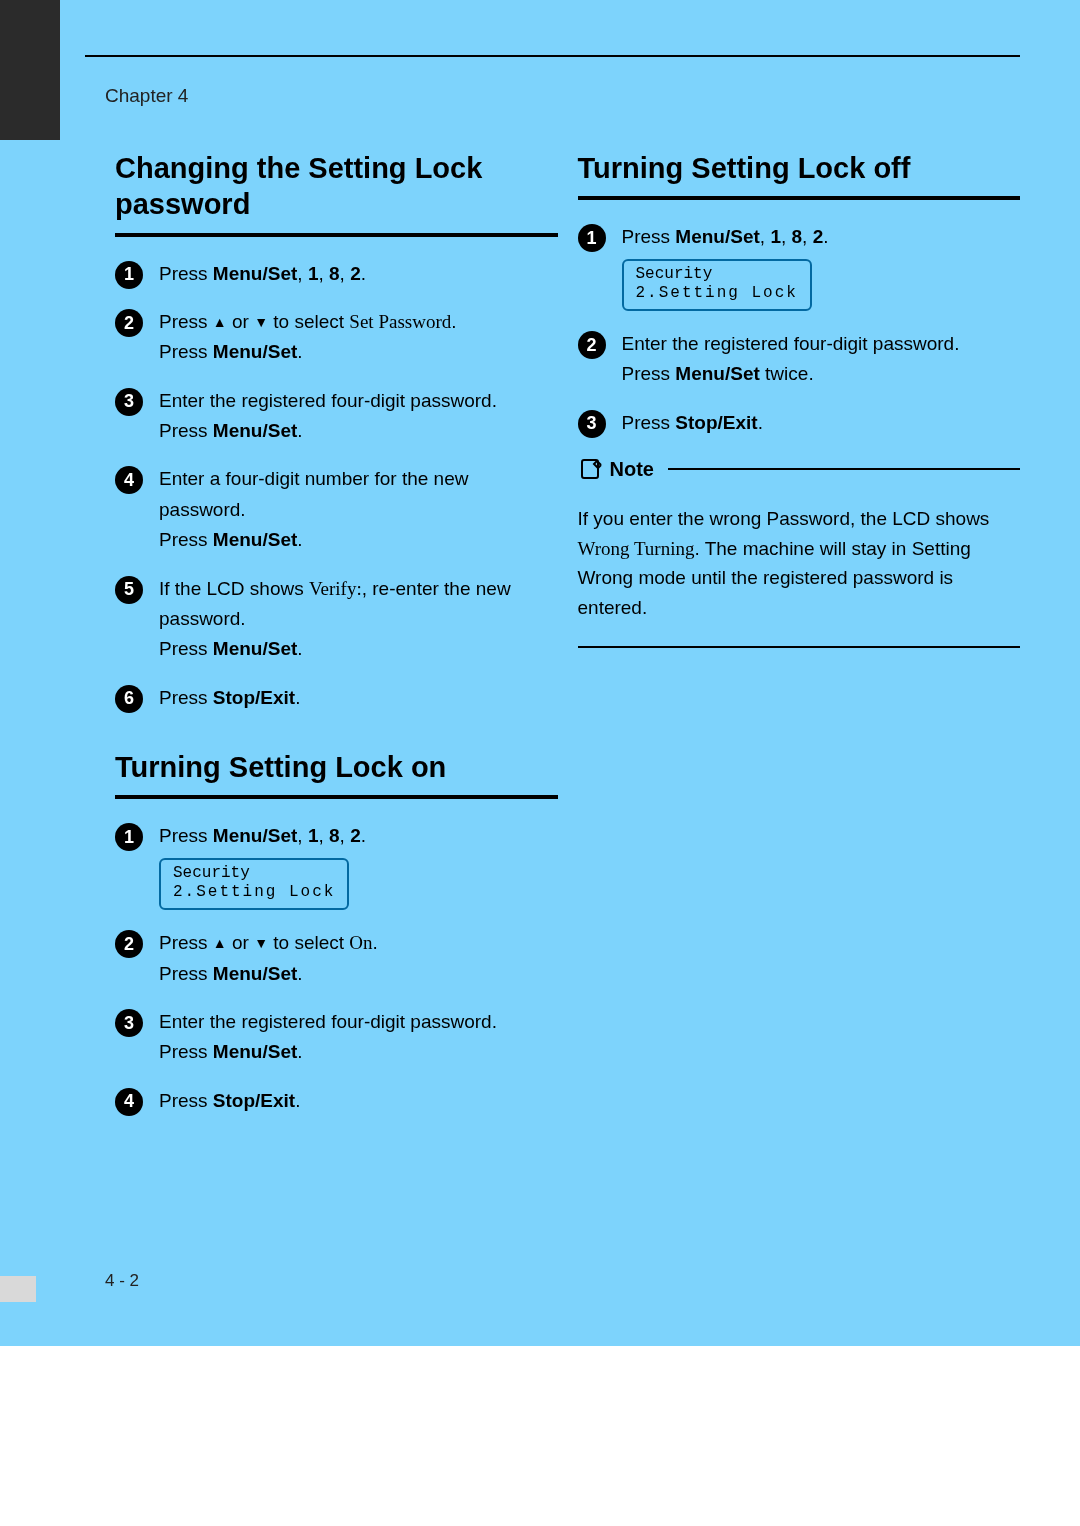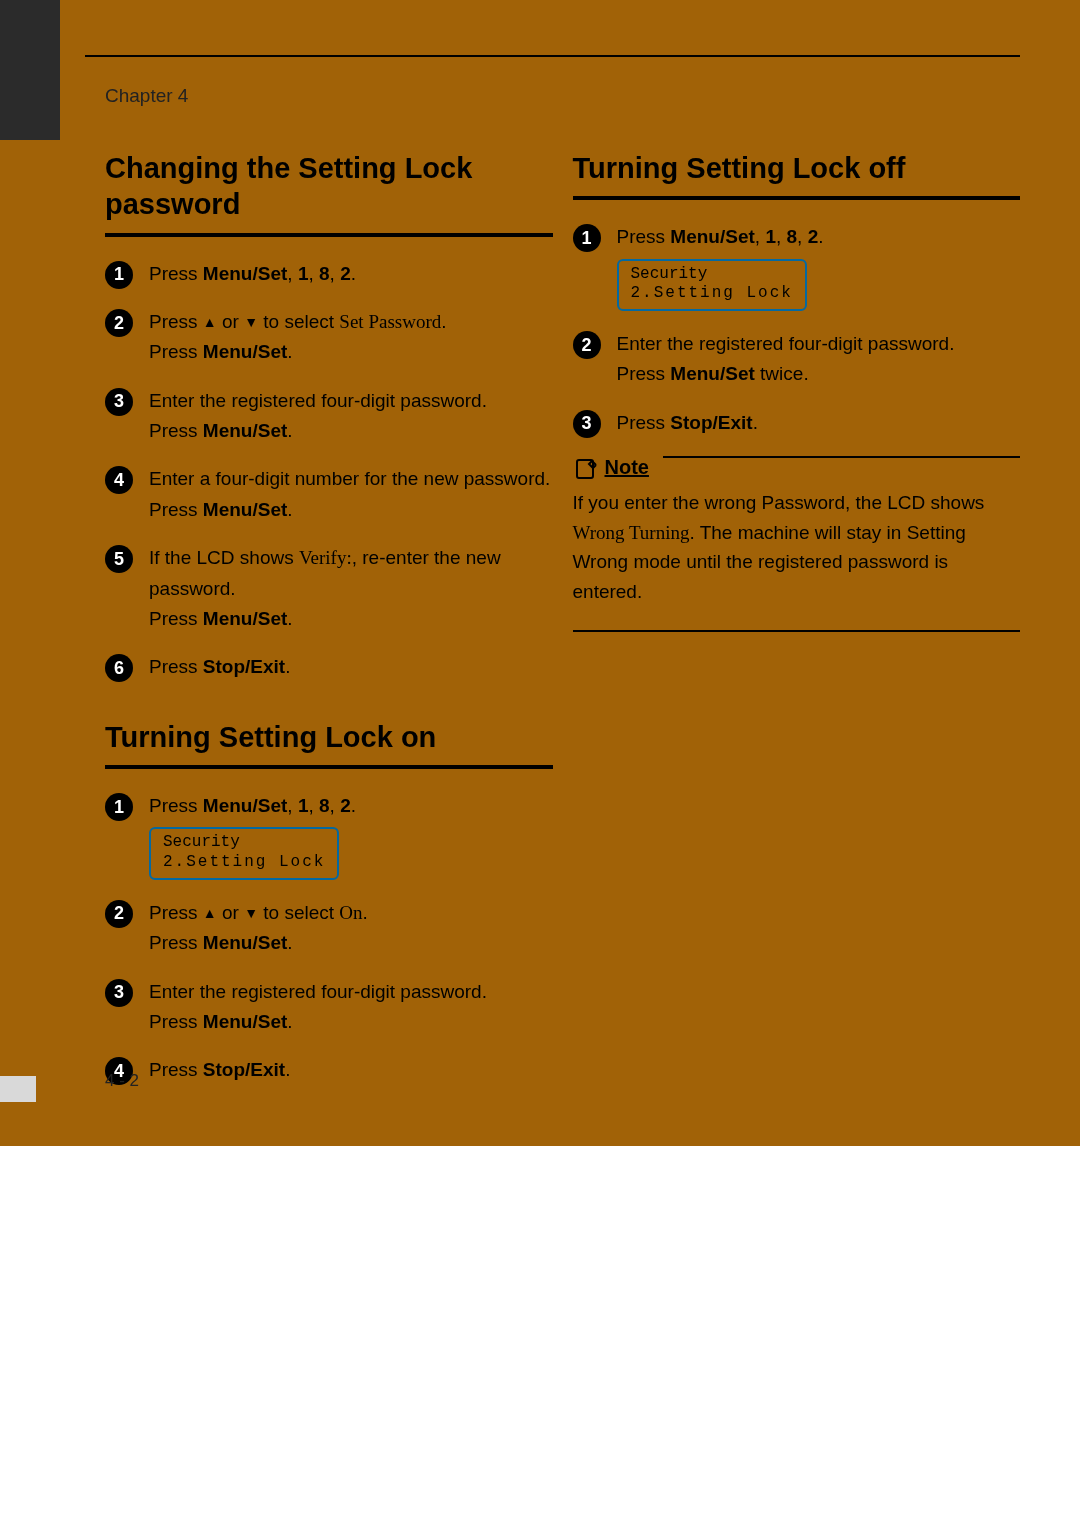--- a/index.html
+++ b/index.html
@@ -1,21 +1,21 @@
 <!DOCTYPE html>
 <html><head>
 <meta charset="utf-8">
 <style>
   * { box-sizing: border-box; margin: 0; padding: 0; }
   html, body { width: 1080px; height: 1526px; background: #fff; font-family: Arial, Helvetica, sans-serif; color: #000; }
   .page {
     position: relative;
     width: 1080px;
-    height: 1146px;
-    background: #a16207;
+    height: 1346px;
+    background: #7dd3fc;
   }
   .left-tab {
     position: absolute;
     left: 0;
     top: 0;
     width: 60px;
     height: 140px;
     background: #2b2b2b;
   }
   .top-rule {
@@ -28,21 +28,21 @@
   }
   .header {
     position: absolute;
     left: 105px;
     top: 85px;
     font-size: 19px;
     color: #222;
   }
   .columns {
     position: absolute;
-    left: 105px;
+    left: 115px;
     right: 60px;
     top: 150px;
     display: grid;
     grid-template-columns: 1fr 1fr;
     column-gap: 20px;
   }
   .col { }
   .h2 {
     font-size: 29px;
     font-weight: bold;
@@ -89,23 +89,23 @@
     font-family: "Courier New", Courier, monospace;
     font-size: 16px;
     line-height: 1.2;
     margin-top: 6px;
   }
   .lcd .l2 {
     letter-spacing: 2px;
   }
   .note-head {
     display: flex;
+    align-items: center;
     margin-top: 12px;
-    margin-bottom: 6px;
-    text-decoration: underline;
+    margin-bottom: 22px;
   }
   .note-icon {
     width: 26px;
     height: 26px;
     display: inline-flex;
     align-items: center;
     justify-content: center;
     margin-right: 6px;
   }
   .note-label {

